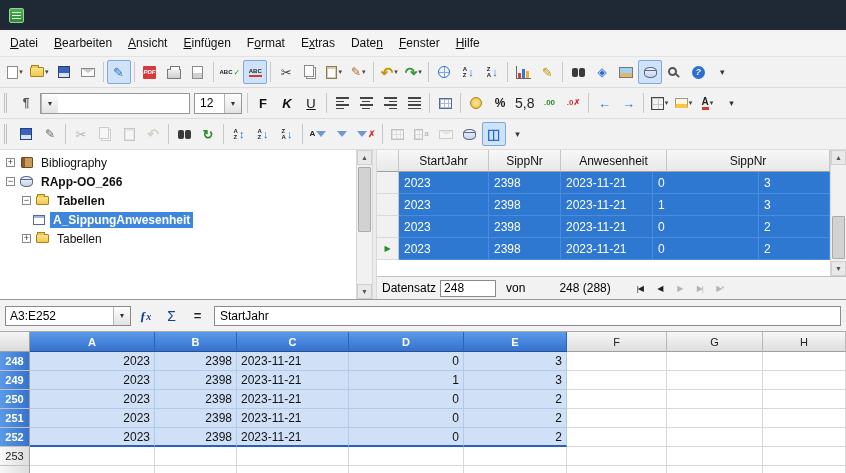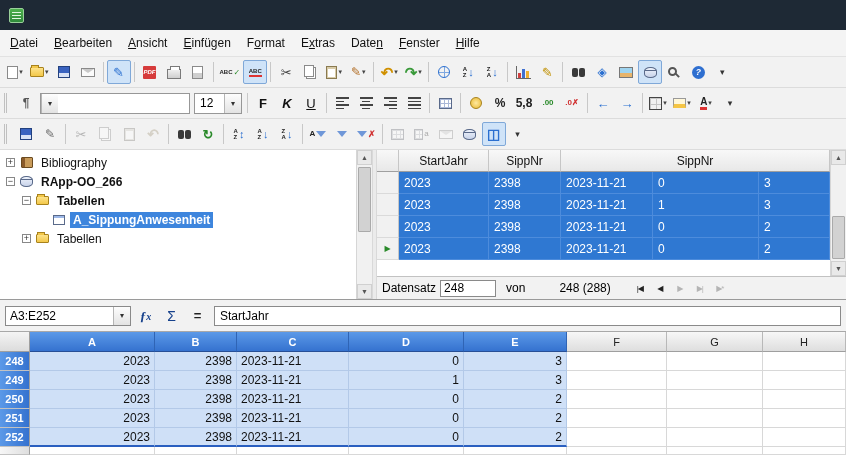--- a/index.html
+++ b/index.html
@@ -403,21 +403,21 @@
           <i class="ic coin"></i>
         </span>
       </div>
       <div class="tbtn">
         <span class="icw">
           <span style="color:#222;font-size:12px;line-height:1;font-weight:700">%</span>
         </span>
       </div>
       <div class="tbtn">
         <span class="icw">
-          <span style="color:#222;font-size:12px;line-height:1;font-weight:700">5,8</span>
+          <span style="color:#222;font-size:14px;line-height:1;font-weight:400">5,8</span>
         </span>
       </div>
       <div class="tbtn">
         <span class="icw">
           <span style="color:#2a8a2a;font-size:8px;line-height:1;font-weight:700">.00</span>
         </span>
       </div>
       <div class="tbtn">
         <span class="icw">
           <span style="color:#d03030;font-size:8px;line-height:1;font-weight:700">.0✗</span>
@@ -611,21 +611,21 @@
             </span>
             <span class="tlabel tb">RApp-OO_266</span>
           </div>
           <div class="trow" style="padding-left: 22px;">
             <b class="exp">−</b>
             <span class="ticn">
               <i class="ic folder sm"></i>
             </span>
             <span class="tlabel tb">Tabellen</span>
           </div>
-          <div class="trow" style="padding-left: 38px;">
+          <div class="trow" style="padding-left: 18px;">
             <b class="expsp"></b>
             <span class="ticn">
               <i class="ti query"></i>
             </span>
             <span class="tlabel tsel tb">A_SippungAnwesenheit</span>
           </div>
           <div class="trow" style="padding-left: 22px;">
             <b class="exp">+</b>
             <span class="ticn">
               <i class="ic folder sm"></i>
@@ -642,20 +642,21 @@
       </div>
     </div>
     <div class="splitter"></div>
     <div class="grid-panel">
       <div class="grid-wrap">
         <div class="grid" id="grid">
             <div class="ghrow">
               <div class="gh gsel0"></div>
               <div class="gh" style="width: 90px;">StartJahr</div>
               <div class="gh" style="width: 72px;">SippNr</div>
+              <div class="gh" style="width: 106px;">Anwesenheit</div>
               <div class="gh" style="flex: 1 1 0%;">SippNr</div>
             </div>
             <div class="gr">
               <div class="gselc"></div>
               <div class="gc" style="width: 90px;">2023</div>
               <div class="gc" style="width: 72px;">2398</div>
               <div class="gc" style="width: 92px;">2023-11-21</div>
               <div class="gc" style="width: 106px;">0</div>
               <div class="gc" style="flex: 1 1 0%;">3</div>
             </div>
@@ -785,20 +786,31 @@
         <div class="srh sel">252</div>
         <div class="scell tr sel selbot" style="width: 125px;">2023</div>
         <div class="scell tr sel selbot" style="width: 82px;">2398</div>
         <div class="scell tl sel selbot" style="width: 112px;">2023-11-21</div>
         <div class="scell tr sel selbot" style="width: 115px;">0</div>
         <div class="scell tr sel selbot" style="width: 103px;">2</div>
         <div class="scell tr" style="width: 100px;"></div>
         <div class="scell tr" style="width: 96px;"></div>
         <div class="scell tr" style="width: 83px;"></div>
       </div>
+      <div class="srow sdrow">
+        <div class="srh">253</div>
+        <div class="scell tr" style="width: 125px;"></div>
+        <div class="scell tr" style="width: 82px;"></div>
+        <div class="scell tl" style="width: 112px;"></div>
+        <div class="scell tr" style="width: 115px;"></div>
+        <div class="scell tr" style="width: 103px;"></div>
+        <div class="scell tr" style="width: 100px;"></div>
+        <div class="scell tr" style="width: 96px;"></div>
+        <div class="scell tr" style="width: 83px;"></div>
+      </div>
       <div class="srow" style="height: 8px;">
         <div class="srh" style="height:8px"></div>
         <div class="scell" style="width: 125px; height: 8px;"></div>
         <div class="scell" style="width: 82px; height: 8px;"></div>
         <div class="scell" style="width: 112px; height: 8px;"></div>
         <div class="scell" style="width: 115px; height: 8px;"></div>
         <div class="scell" style="width: 103px; height: 8px;"></div>
         <div class="scell" style="width: 100px; height: 8px;"></div>
         <div class="scell" style="width: 96px; height: 8px;"></div>
         <div class="scell" style="width: 83px; height: 8px;"></div>

